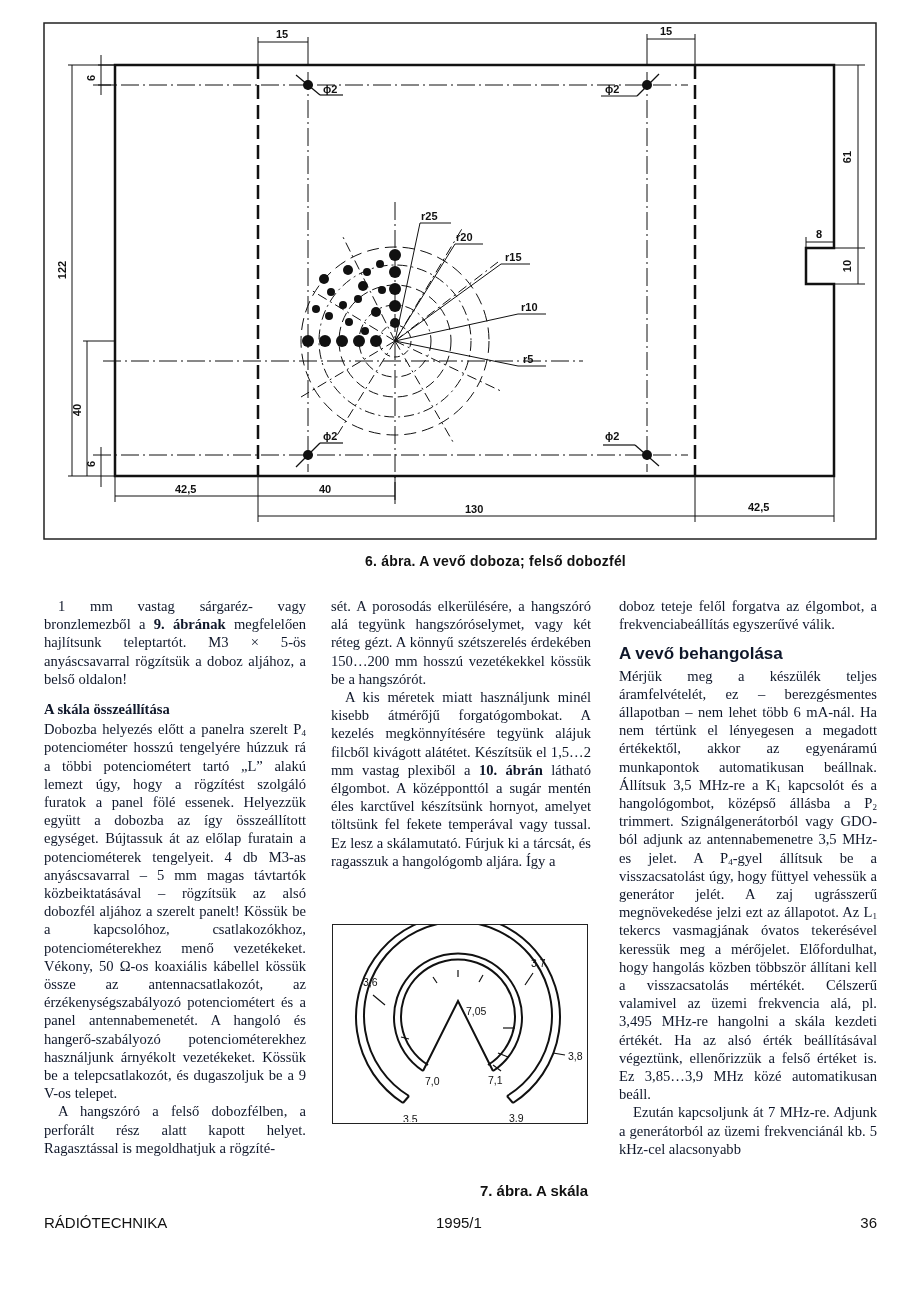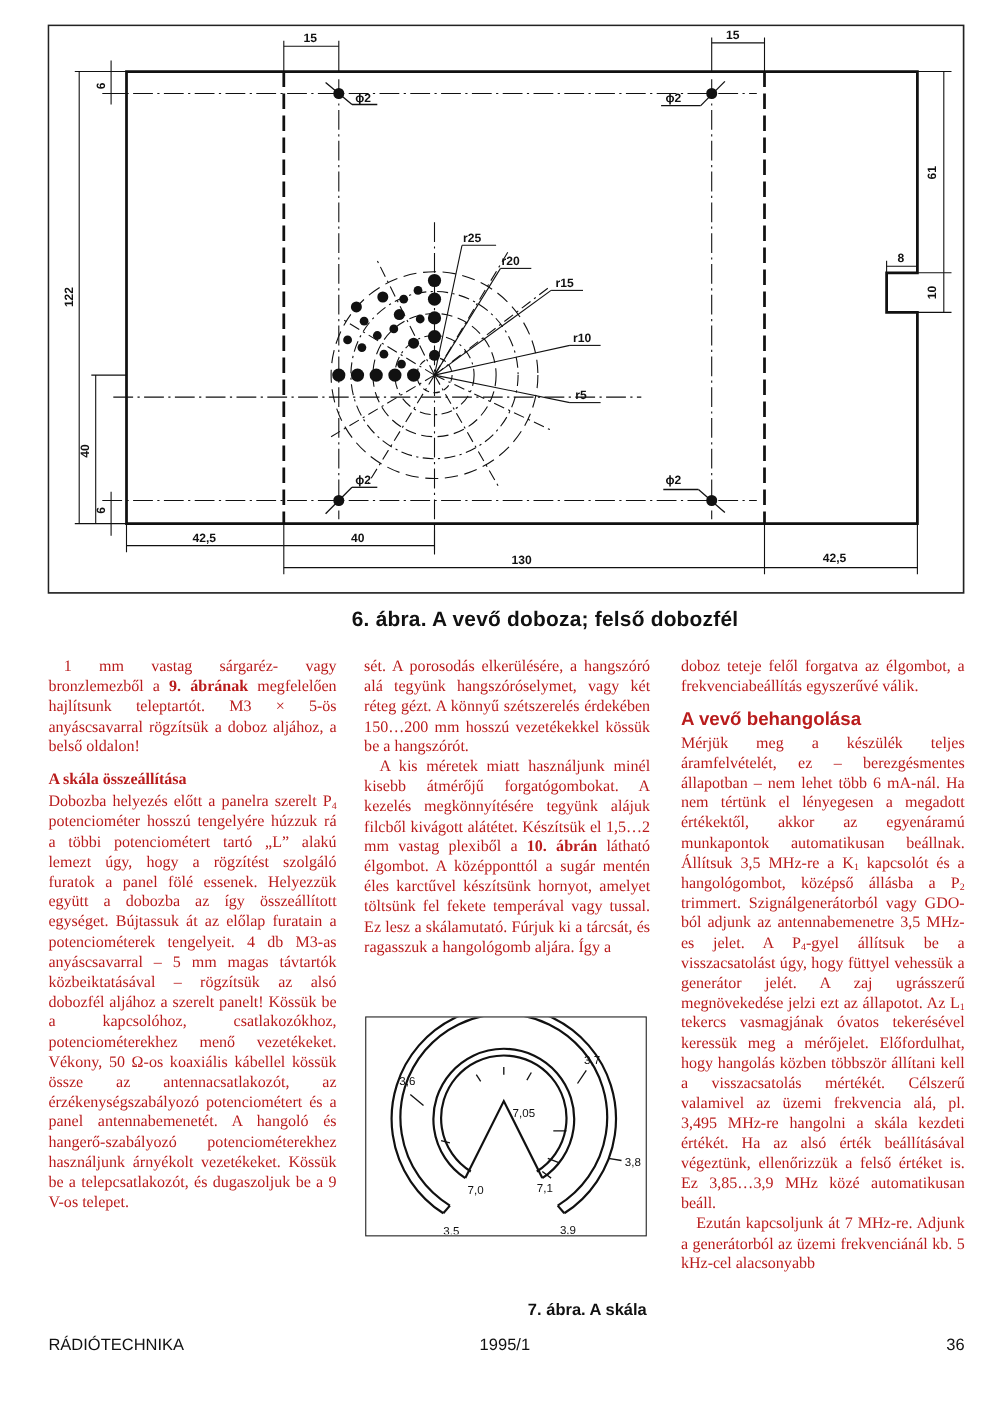--- a/index.html
+++ b/index.html
@@ -1,22 +1,22 @@
 <!DOCTYPE html>
 <html><head>
 <meta charset="utf-8">
 <style>
   html, body { margin: 0; padding: 0; background: #ffffff; }
   body { width: 911px; height: 1292px; position: relative; overflow: hidden; color: #111; }
   .fig6 { position: absolute; left: 43px; top: 22px; width: 835px; height: 520px; }
   .fig6 svg { display: block; }
   .dimtxt { font-family: "Liberation Sans", sans-serif; font-size: 11px; font-weight: bold; fill: #111; }
   .caption6 { position: absolute; left: 0; width: 911px; top: 553px; text-align: center; padding-left: 80px; box-sizing: border-box;
-    font-family: "Liberation Sans", sans-serif; font-weight: bold; font-size: 19px; letter-spacing: 0.2px; }
-  .col { position: absolute; font-family: "Liberation Serif", serif; font-size: 14.6px; line-height: 18.2px; text-align: justify; color: #b91c1c; }
+    font-family: "Liberation Sans", sans-serif; font-weight: bold; font-size: 14px; letter-spacing: 0.2px; }
+  .col { position: absolute; font-family: "Liberation Serif", serif; font-size: 14.6px; line-height: 18.2px; text-align: justify; color: #0f172a; }
   .col p { margin: 0; }
   .col p.ind { text-indent: 14px; }
   .col1 { left: 44px; top: 597px; width: 262px; }
   .col2 { left: 331px; top: 597px; width: 260px; }
   .col3 { left: 619px; top: 597px; width: 258px; }
   .h-serif { font-family: "Liberation Serif", serif; font-weight: bold; font-size: 14.6px; margin: 12px 0 2px 0; }
   .h-sans { font-family: "Liberation Sans", sans-serif; font-weight: bold; font-size: 17px; margin: 12px 0 3px 0; }
   .fig7box { position: absolute; left: 332px; top: 924px; width: 256px; height: 200px; border: 1.5px solid #222; box-sizing: border-box; }
   .caption7 { position: absolute; left: 332px; width: 256px; top: 1182px; text-align: right;
     font-family: "Liberation Sans", sans-serif; font-weight: bold; font-size: 15px; }
@@ -189,20 +189,21 @@
     <text class="dimtxt" x="705" y="489">42,5</text>
   </svg>
 </div>
 
 <div class="caption6">6. ábra. A vevő doboza; felső dobozfél</div>
 
 <div class="col col1">
   <p class="ind"><span>1 mm vastag sárgaréz- vagy bronzlemezből a </span><span class="b">9. ábrának</span><span> megfelelően hajlítsunk teleptartót. M3 × 5-ös anyáscsavarral rögzítsük a doboz aljához, a belső oldalon!</span></p>
   <div class="h-serif">A skála összeállítása</div>
   <p><span>Dobozba helyezés előtt a panelra szerelt P</span><sub>4</sub><span> potenciométer hosszú tengelyére húzzuk rá a többi potenciométert tartó „L” alakú lemezt úgy, hogy a rögzítést szolgáló furatok a panel fölé essenek. Helyezzük együtt a dobozba az így összeállított egységet. Bújtassuk át az előlap furatain a potenciométerek tengelyeit. 4 db M3-as anyáscsavarral – 5 mm magas távtartók közbeiktatásával – rögzítsük az alsó dobozfél aljához a szerelt panelt! Kössük be a kapcsolóhoz, csatlakozókhoz, potenciométerekhez menő vezetékeket. Vékony, 50 Ω-os koaxiális kábellel kössük össze az antennacsatlakozót, az érzékenységszabályozó potenciométert és a panel antennabemenetét. A hangoló és hangerő-szabályozó potenciométerekhez használjunk árnyékolt vezetékeket. Kössük be a telepcsatlakozót, és dugaszoljuk be a 9 V-os telepet.</span></p>
+  <p class="ind">A hangszóró a felső dobozfélben, a perforált rész alatt kapott helyet. Ragasztással is megoldhatjuk a rögzíté-</p>
 </div>
 
 <div class="col col2">
   <p>sét. A porosodás elkerülésére, a hangszóró alá tegyünk hangszóróselymet, vagy két réteg gézt. A könnyű szétszerelés érdekében 150…200 mm hosszú vezetékekkel kössük be a hangszórót.</p>
   <p class="ind"><span>A kis méretek miatt használjunk minél kisebb átmérőjű forgatógombokat. A kezelés megkönnyítésére tegyünk alájuk filcből kivágott alátétet. Készítsük el 1,5…2 mm vastag plexiből a </span><span class="b">10. ábrán</span><span> látható élgombot. A középponttól a sugár mentén éles karctűvel készítsünk hornyot, amelyet töltsünk fel fekete temperával vagy tussal. Ez lesz a skálamutató. Fúrjuk ki a tárcsát, és ragasszuk a hangológomb aljára. Így a</span></p>
 </div>
 
 <div class="fig7box">
   <svg width="253" height="197" viewBox="0 0 253 197" xmlns="http://www.w3.org/2000/svg">
     <g fill="none" stroke="#111" stroke-width="2">

